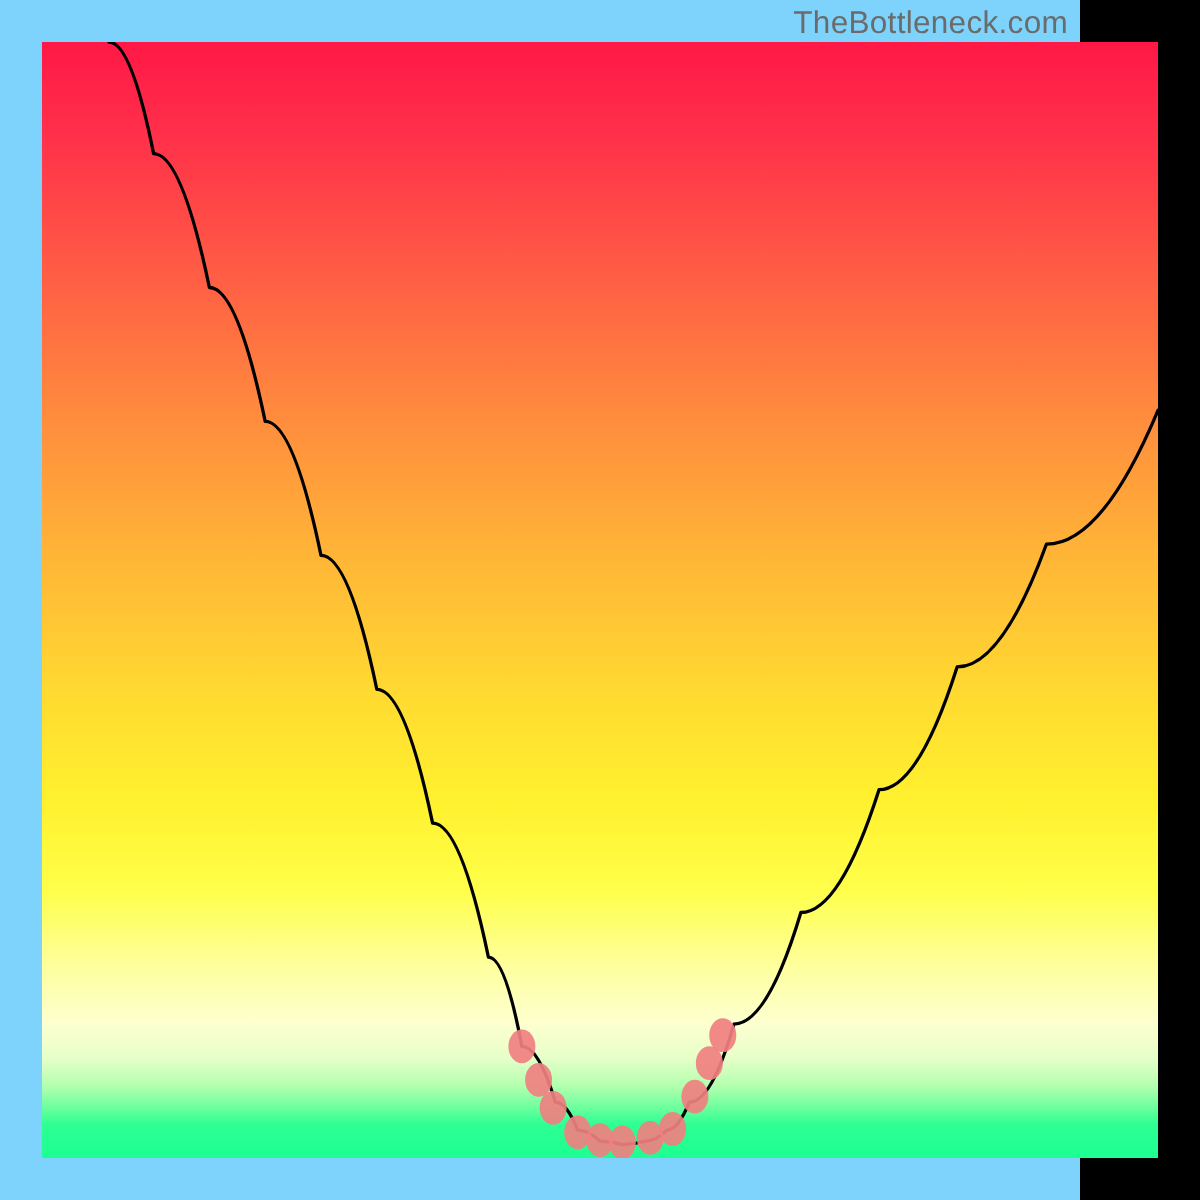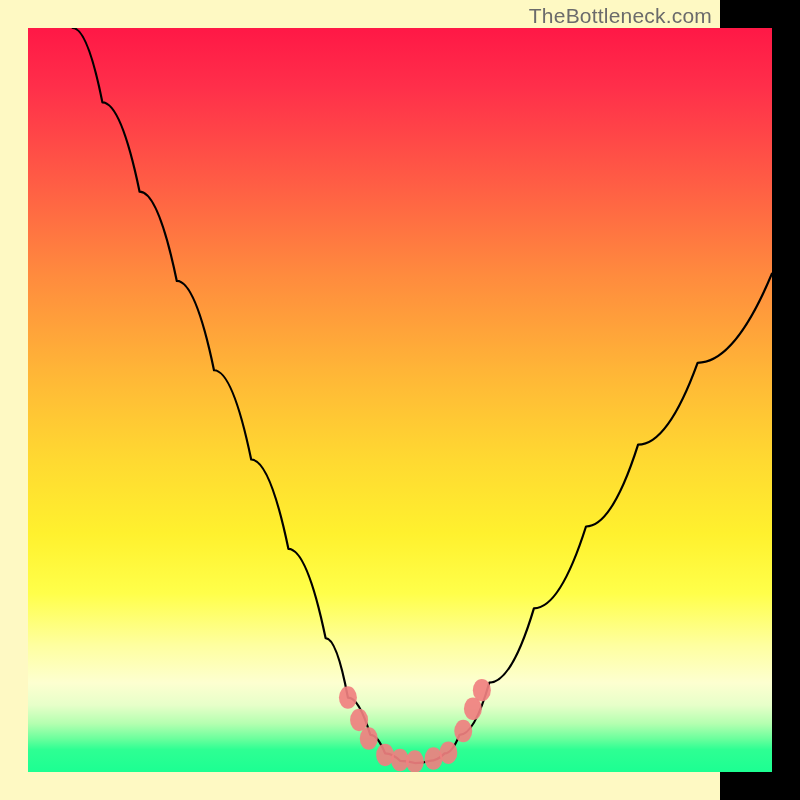--- a/index.html
+++ b/index.html
@@ -8,21 +8,21 @@
     width: 800px;
     height: 800px;
     background: #000;
     overflow: hidden;
     font-family: Arial, Helvetica, sans-serif;
   }
   .stage {
     position: relative;
     width: 720px;
     height: 800px;
-    background: #fef9c3;
+    background: #7dd3fc;
   }
   .plot {
     position: absolute;
     left: 28px;
     top: 28px;
     width: 744px;
     height: 744px;
     overflow: hidden;
   }
   .gradient {

